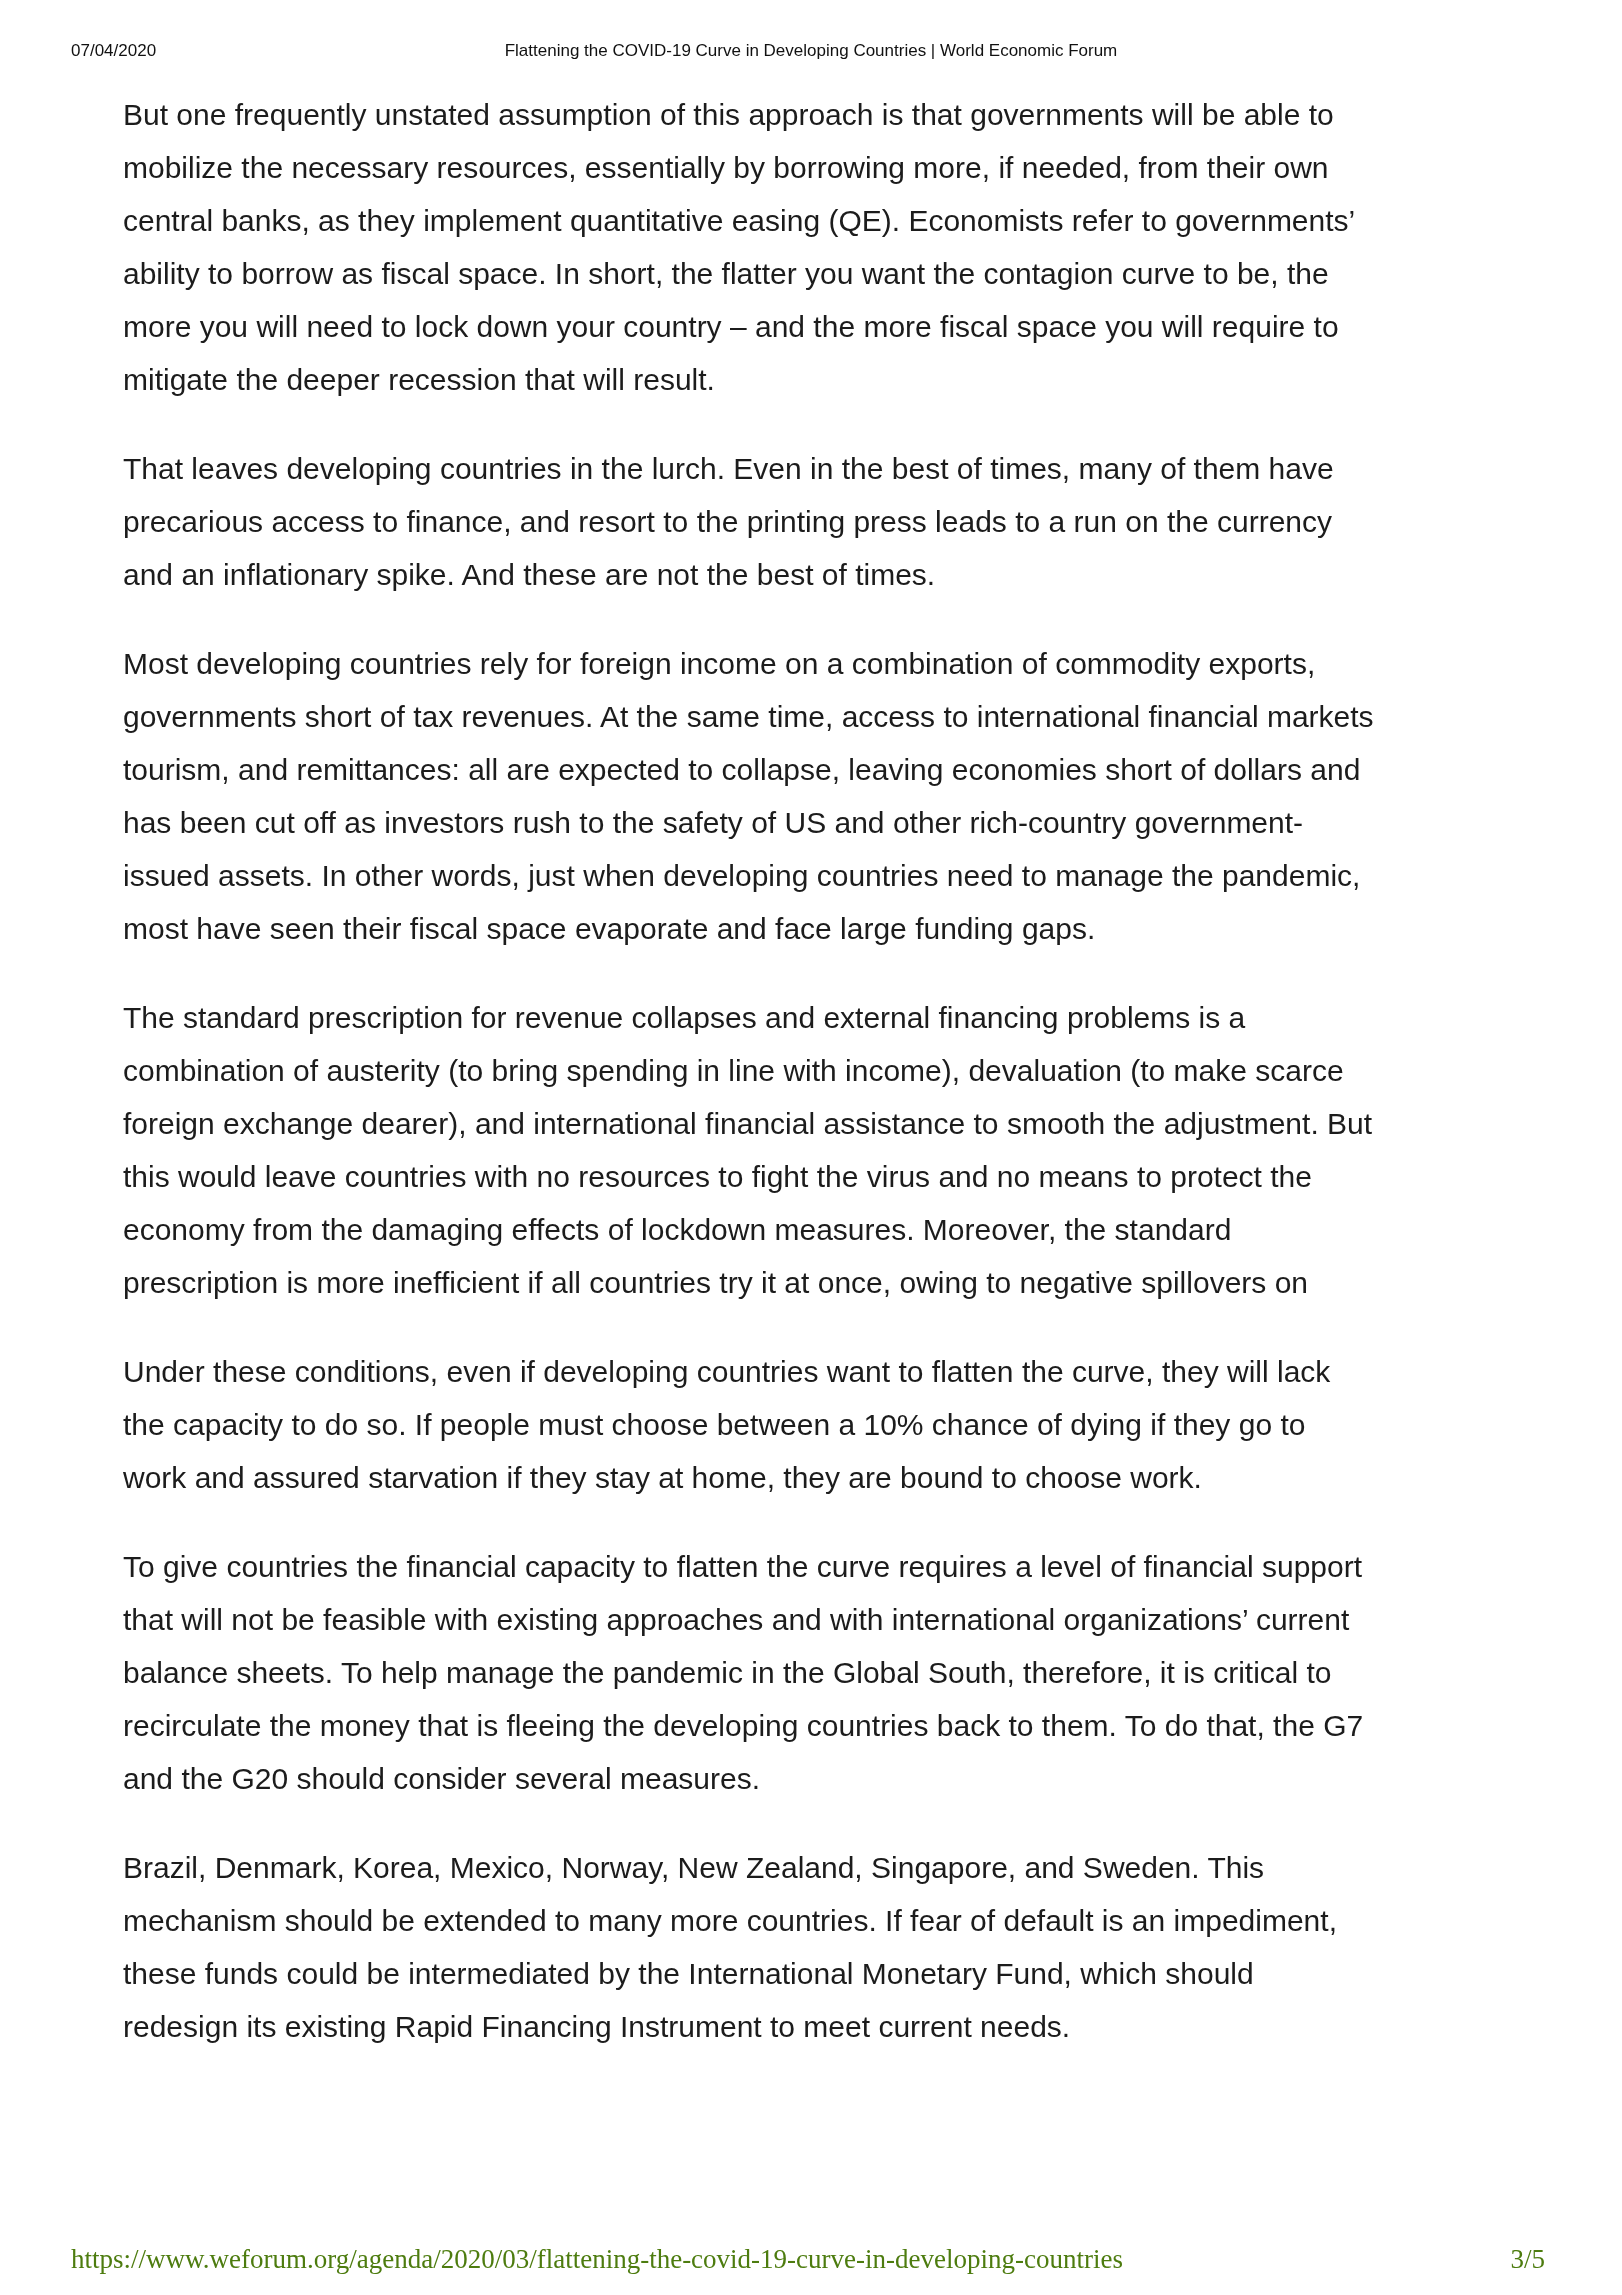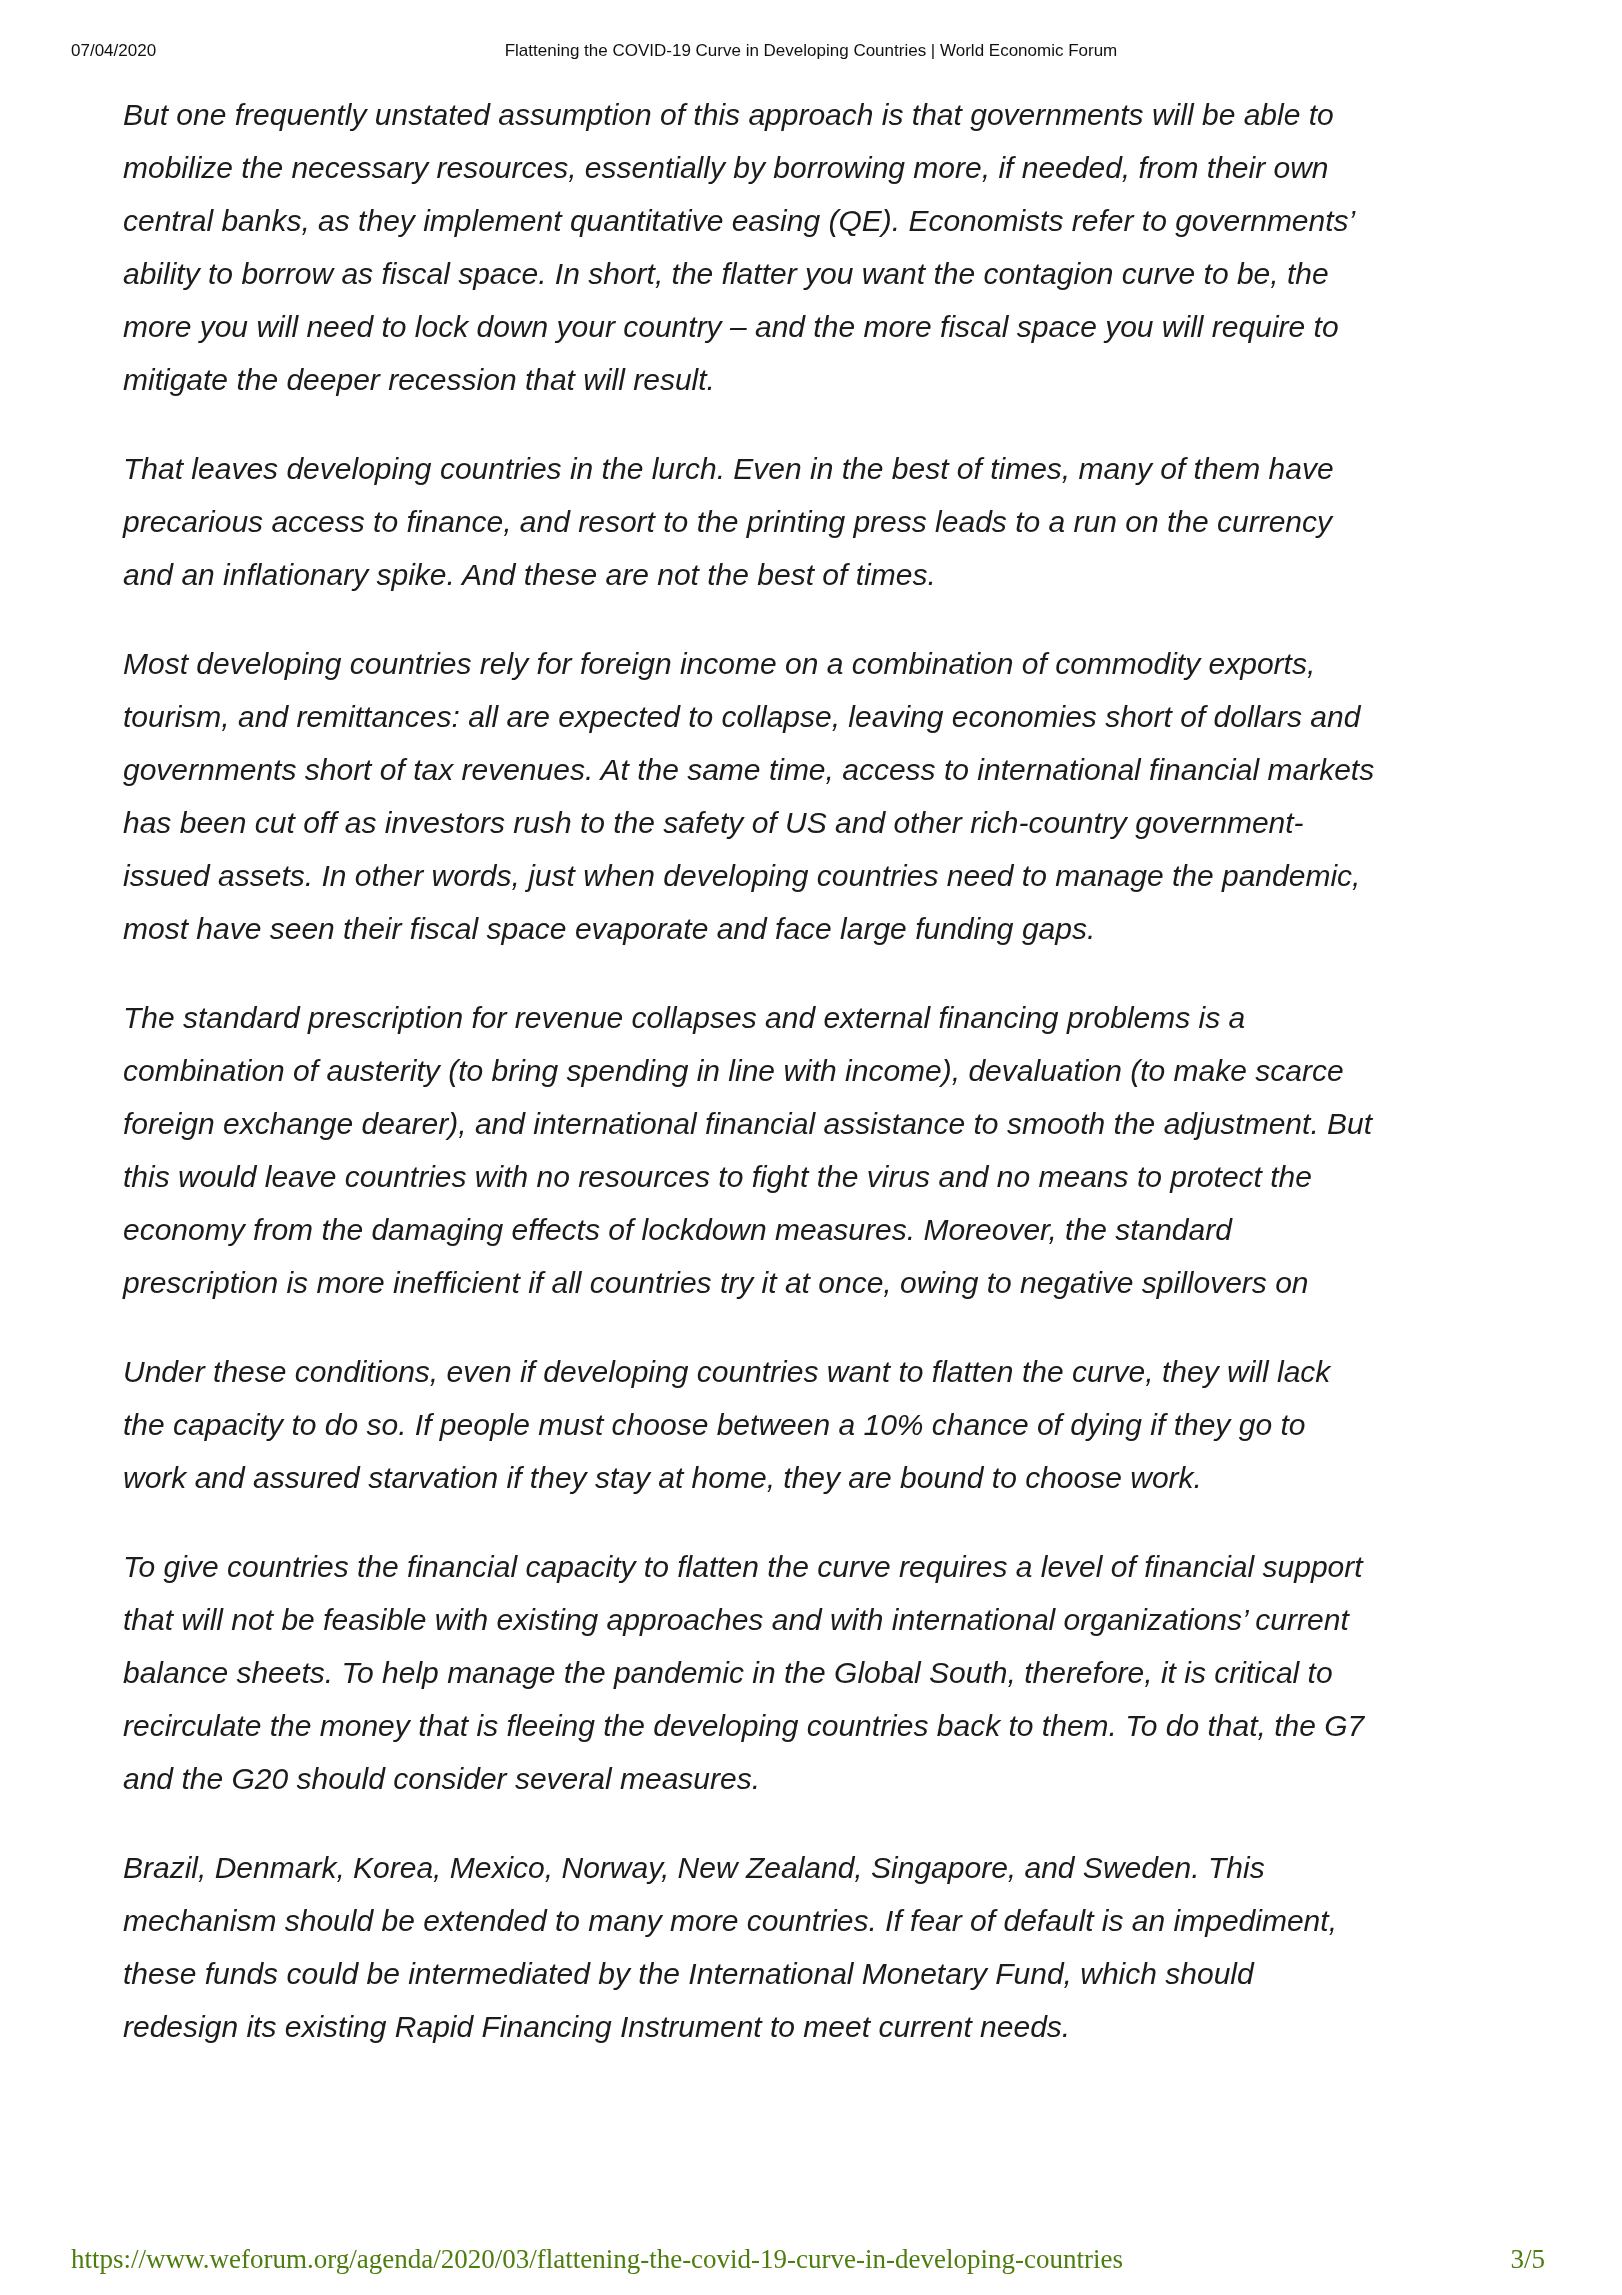--- a/index.html
+++ b/index.html
@@ -5,21 +5,21 @@
   html, body { margin: 0; padding: 0; background: #ffffff; }
   body { width: 1622px; height: 2295px; position: relative; overflow: hidden; color: #1a1a1a; }
   .hdr { position: absolute; top: 41px; font-family: "Liberation Sans", sans-serif; font-size: 17px; color: #111; white-space: nowrap; }
   #hdr-date { left: 71px; }
   #hdr-title { left: 0; width: 1622px; text-align: center; }
   .ftr { position: absolute; top: 2244px; font-family: Liberation Serif, serif; font-size: 27px; color: #4d7c0f; white-space: nowrap; }
   #ftr-url { left: 71px; }
   #ftr-page { right: 77px; }
   .article { position: absolute; left: 123px; top: 88px; width: 1414px; font-family: "Liberation Sans", sans-serif; font-size: 30px; line-height: 53px; color: #1c1c1c; }
   .article p { margin: 0 0 36px 0; }
-  .line { display: block; white-space: nowrap; font-style: italic; }
+  .line { display: block; white-space: nowrap; }
 </style>
 </head>
 <body>
 
 <div class="hdr" id="hdr-date">07/04/2020</div>
 <div class="hdr" id="hdr-title">Flattening the COVID-19 Curve in Developing Countries | World Economic Forum</div>
 
 <div class="article" id="article">
     <p>
       <span class="line">But one frequently unstated assumption of this approach is that governments will be able to</span>
@@ -29,22 +29,22 @@
       <span class="line">more you will need to lock down your country – and the more fiscal space you will require to</span>
       <span class="line">mitigate the deeper recession that will result.</span>
     </p>
     <p>
       <span class="line">That leaves developing countries in the lurch. Even in the best of times, many of them have</span>
       <span class="line">precarious access to finance, and resort to the printing press leads to a run on the currency</span>
       <span class="line">and an inflationary spike. And these are not the best of times.</span>
     </p>
     <p>
       <span class="line">Most developing countries rely for foreign income on a combination of commodity exports,</span>
+      <span class="line">governments short of tax revenues. At the same time, access to international financial markets</span>
       <span class="line">tourism, and remittances: all are expected to collapse, leaving economies short of dollars and</span>
-      <span class="line">governments short of tax revenues. At the same time, access to international financial markets</span>
       <span class="line">has been cut off as investors rush to the safety of US and other rich-country government-</span>
       <span class="line">issued assets. In other words, just when developing countries need to manage the pandemic,</span>
       <span class="line">most have seen their fiscal space evaporate and face large funding gaps.</span>
     </p>
     <p>
       <span class="line">The standard prescription for revenue collapses and external financing problems is a</span>
       <span class="line">combination of austerity (to bring spending in line with income), devaluation (to make scarce</span>
       <span class="line">foreign exchange dearer), and international financial assistance to smooth the adjustment. But</span>
       <span class="line">this would leave countries with no resources to fight the virus and no means to protect the</span>
       <span class="line">economy from the damaging effects of lockdown measures. Moreover, the standard</span>

